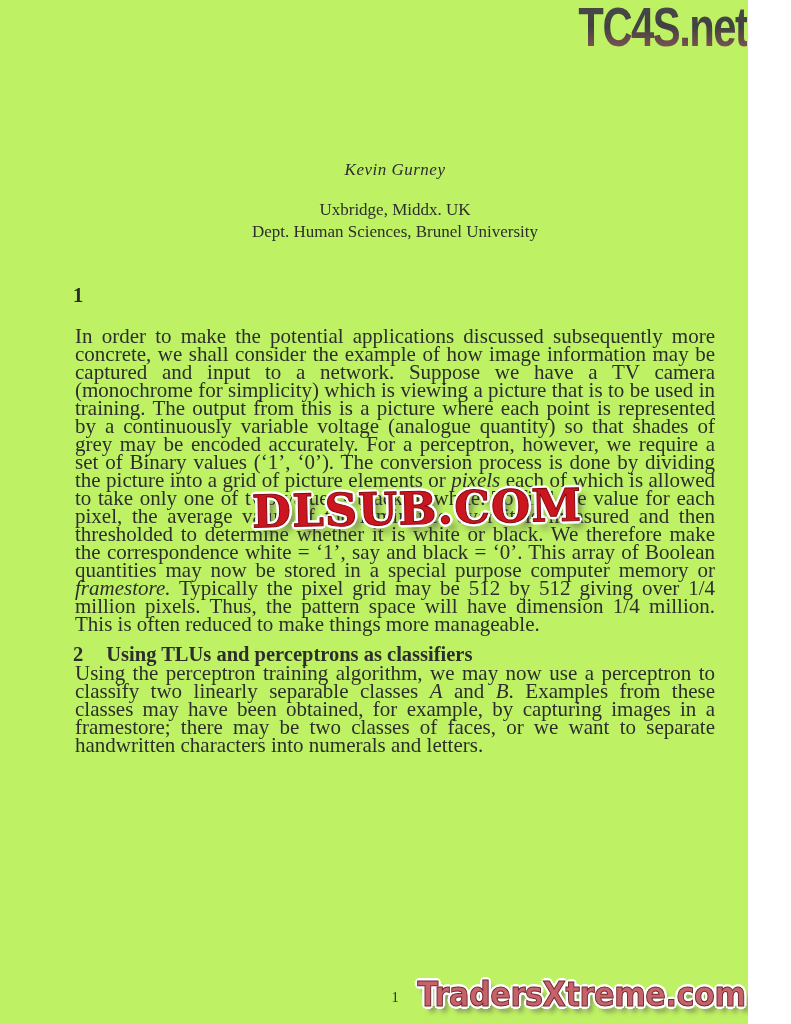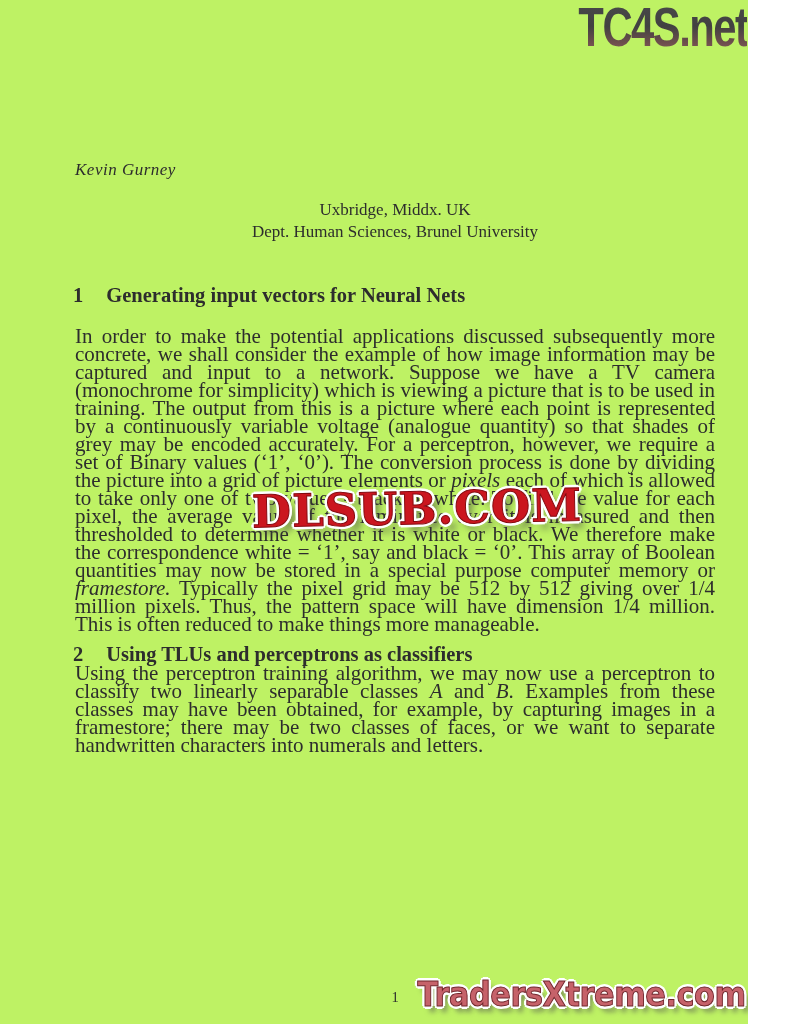--- a/index.html
+++ b/index.html
@@ -3,21 +3,21 @@
 <meta charset="utf-8">
 <style>
   html,body{margin:0;padding:0;background:#ffffff;}
   .page{
     position:relative;width:748px;height:1024px;background:#bef264;
     overflow:hidden;font-family:"Liberation Serif",serif;color:#2d2d2d;
   }
   
   .title-block{position:absolute;left:75px;top:101px;width:640px;text-align:center;font-size:27px;letter-spacing:.5px;}
   .title-num{font-weight:bold;}
-  .author-line{position:absolute;left:75px;top:160px;width:640px;text-align:left;font-style:italic;font-size:17px;letter-spacing:.5px;}
+  .author-line{position:absolute;left:75px;top:160px;width:640px;text-align:center;font-style:italic;font-size:17px;letter-spacing:.5px;}
   .affiliation{position:absolute;left:75px;top:199px;width:640px;text-align:center;font-size:17px;line-height:22px;}
   .section-heading{position:absolute;left:73px;width:642px;font-weight:bold;font-size:20.5px;display:flex;}
   .section-heading .num{margin-right:23px;}
   .heading-1{top:284px;}
   .heading-2{top:643px;}
   .para{position:absolute;left:75px;width:640px;font-size:21px;line-height:18px;text-align:justify;}
   .para-1{top:327px;}
   .para-2{top:664px;}
   .it{font-style:italic;}
   .page-number{position:absolute;left:75px;top:989px;width:640px;text-align:center;font-size:14.5px;}
@@ -65,21 +65,20 @@
 
   <div class="author-line">Kevin Gurney</div>
 
   <div class="affiliation">
     <div>Uxbridge, Middx. UK</div>
     <div>Dept. Human Sciences, Brunel University</div>
   </div>
 
   <div class="section-heading heading-1">
     <span class="num">1</span>
-    <span>Generating input vectors for Neural Nets</span>
   </div>
   <div class="para para-1"><span>In order to make the potential applications discussed subsequently more concrete, we shall consider the example of how image information may be captured and input to a network. Suppose we have a TV camera (monochrome for simplicity) which is viewing a picture that is to be used in training. The output from this is a picture where each point is represented by a continuously variable voltage (analogue quantity) so that shades of grey may be encoded accurately. For a perceptron, however, we require a set of Binary values (‘1’, ‘0’). The conversion process is done by dividing the picture into a grid of picture elements or </span><span class="it">pixels</span><span> each of which is allowed to take only one of two values - black or white. To find the value for each pixel, the average value of the luminance over it is measured and then thresholded to determine whether it is white or black. We therefore make the correspondence white = ‘1’, say and black = ‘0’. This array of Boolean quantities may now be stored in a special purpose computer memory or </span><span class="it">framestore.</span><span> Typically the pixel grid may be 512 by 512 giving over 1/4 million pixels. Thus, the pattern space will have dimension 1/4 million. This is often reduced to make things more manageable.</span></div>
 
   <div class="wm wm-mid">DLSUB.COM</div>
 
   <div class="section-heading heading-2">
     <span class="num">2</span>
     <span>Using TLUs and perceptrons as classifiers</span>
   </div>
   <div class="para para-2"><span>Using the perceptron training algorithm, we may now use a perceptron to classify two linearly separable classes </span><span class="it">A</span><span> and </span><span class="it">B</span><span>. Examples from these classes may have been obtained, for example, by capturing images in a framestore; there may be two classes of faces, or we want to separate handwritten characters into numerals and letters.</span></div>

